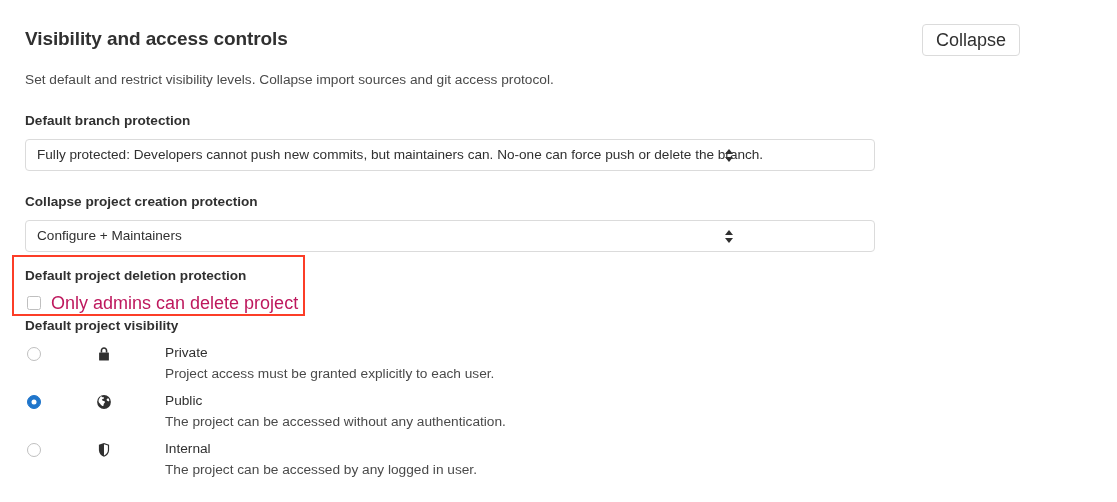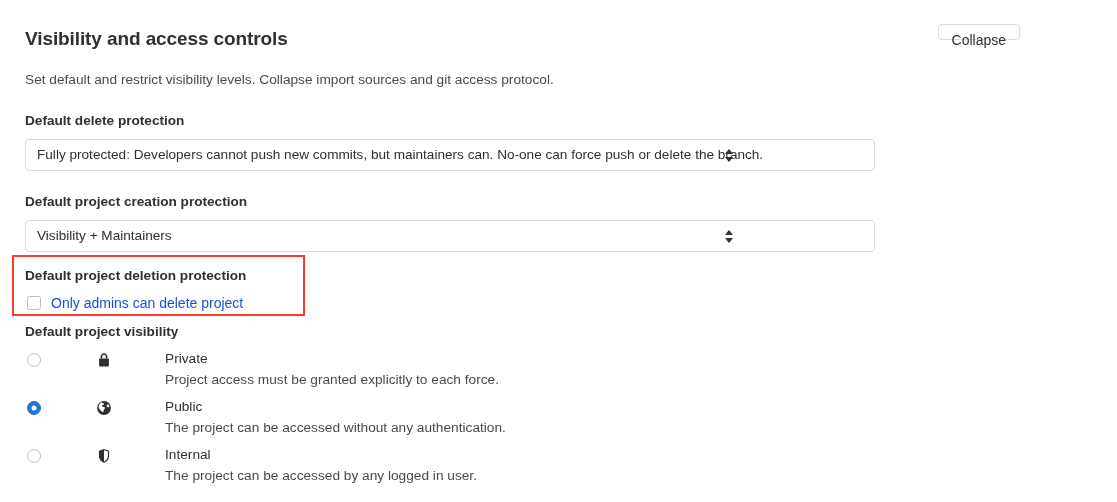--- a/index.html
+++ b/index.html
@@ -37,27 +37,27 @@
     color: #303030;
     margin: 0;
     line-height: 26px;
     padding-top: 4px;
   }
   .collapse-button {
     position: absolute;
     right: 73px;
     top: 2px;
     min-width: 81px;
-    height: 16px;
+    height: 32px;
     padding: 0 13px;
     background: #ffffff;
     border: 1px solid #dbdbdb;
     border-radius: 4px;
     font-family: "Liberation Sans", sans-serif;
-    font-size: 14px;
+    font-size: 18px;
     color: #303030;
     line-height: 30px;
     text-align: left;
     cursor: pointer;
   }
   .subtitle {
     font-size: 13.7px;
     color: #4a4a4a;
     line-height: 20px;
     margin: 8px 0 0 0;
@@ -139,28 +139,28 @@
     width: 14px;
     height: 14px;
     border: 1px solid #bfbfbf;
     border-radius: 2.5px;
     background: #ffffff;
     flex: 0 0 auto;
     margin-left: 2px;
     cursor: pointer;
   }
   .checkbox-label {
-    font-size: 14px;
-    color: #1d4ed8;
+    font-size: 18px;
+    color: #be185d;
     line-height: 18px;
     margin-left: 10px;
   }
 
   
-  .visibility-section { margin-top: 11px; }
+  .visibility-section { margin-top: 5px; }
   .radio-option {
     display: flex;
     align-items: flex-start;
     margin-top: 9px;
     gap: 44px;
   }
   .radio {
     width: 14px;
     height: 14px;
     border: 1px solid #bfbfbf;
@@ -216,34 +216,34 @@
 <div class="panel">
 
   <div class="header-row">
     <h1 class="page-title">Visibility and access controls</h1>
     <div class="collapse-button">Collapse</div>
   </div>
 
   <p class="subtitle">Set default and restrict visibility levels. Collapse import sources and git access protocol.</p>
 
   <div class="field-block">
-    <span class="field-label">Default delete protection</span>
+    <span class="field-label">Default branch protection</span>
     <div class="select-wrap">
       <div class="select-box">Fully protected: Developers cannot push new commits, but maintainers can. No-one can force push or delete the branch.</div>
       <div class="select-arrows">
         <span class="arrow-up"></span>
         <span class="arrow-down"></span>
       </div>
     </div>
   </div>
 
   <div class="field-block">
-    <span class="field-label">Default project creation protection</span>
+    <span class="field-label">Collapse project creation protection</span>
     <div class="select-wrap">
-      <div class="select-box">Visibility + Maintainers</div>
+      <div class="select-box">Configure + Maintainers</div>
       <div class="select-arrows">
         <span class="arrow-up"></span>
         <span class="arrow-down"></span>
       </div>
     </div>
   </div>
 
   <div class="deletion-section">
     <span class="field-label">Default project deletion protection</span>
     <div class="checkbox-row">
@@ -256,21 +256,21 @@
     <span class="field-label">Default project visibility</span>
 
     <div class="radio-option">
       <span class="radio"></span>
       <svg class="option-icon" viewBox="0 0 16 16">
         <path d="M8 1.2c-1.85 0-3.35 1.5-3.35 3.35V6.4h1.6V4.55c0-.97.78-1.75 1.75-1.75s1.75.78 1.75 1.75V6.4h1.6V4.55C11.35 2.7 9.85 1.2 8 1.2z" fill="#303030"></path>
         <rect x="3.1" y="6.4" width="9.8" height="8.2" rx="0.6" fill="#303030"></rect>
       </svg>
       <span class="option-texts">
         <span class="option-title">Private</span>
-        <span class="option-desc">Project access must be granted explicitly to each force.</span>
+        <span class="option-desc">Project access must be granted explicitly to each user.</span>
       </span>
     </div>
 
     <div class="radio-option">
       <span class="radio checked"></span>
       <svg class="option-icon" viewBox="0 0 16 16">
         <circle cx="8" cy="8" r="6.9" fill="#303030"></circle>
         <path d="M5.1 2.1c.3.9 1.1 1.2 1.9 1.1.6-.1 1.2.2 1.1.8-.1.7-.9.7-1.5 1-.7.3-.6 1.1-.1 1.5.6.5 1.6.3 2.2.9.5.5.2 1.3-.3 1.7-.6.5-.9 1.2-.8 2 .1.7-.6 1.1-1.2.9-1-.4-1.6-1.4-2.3-2.2-.6-.7-1.4-1.3-1.5-2.3-.2-1.6.5-3.2 1.6-4.3.3-.4.6-.8.9-1.1z" fill="#ffffff"></path>
         <path d="M12.4 4.3c.5.7.8 1.5.9 2.3.1.6-.6 1-1.1.7-.6-.4-1.3-.7-1.5-1.4-.2-.6.4-1.1.9-1.3.3-.1.6-.2.8-.3z" fill="#ffffff"></path>
       </svg>

